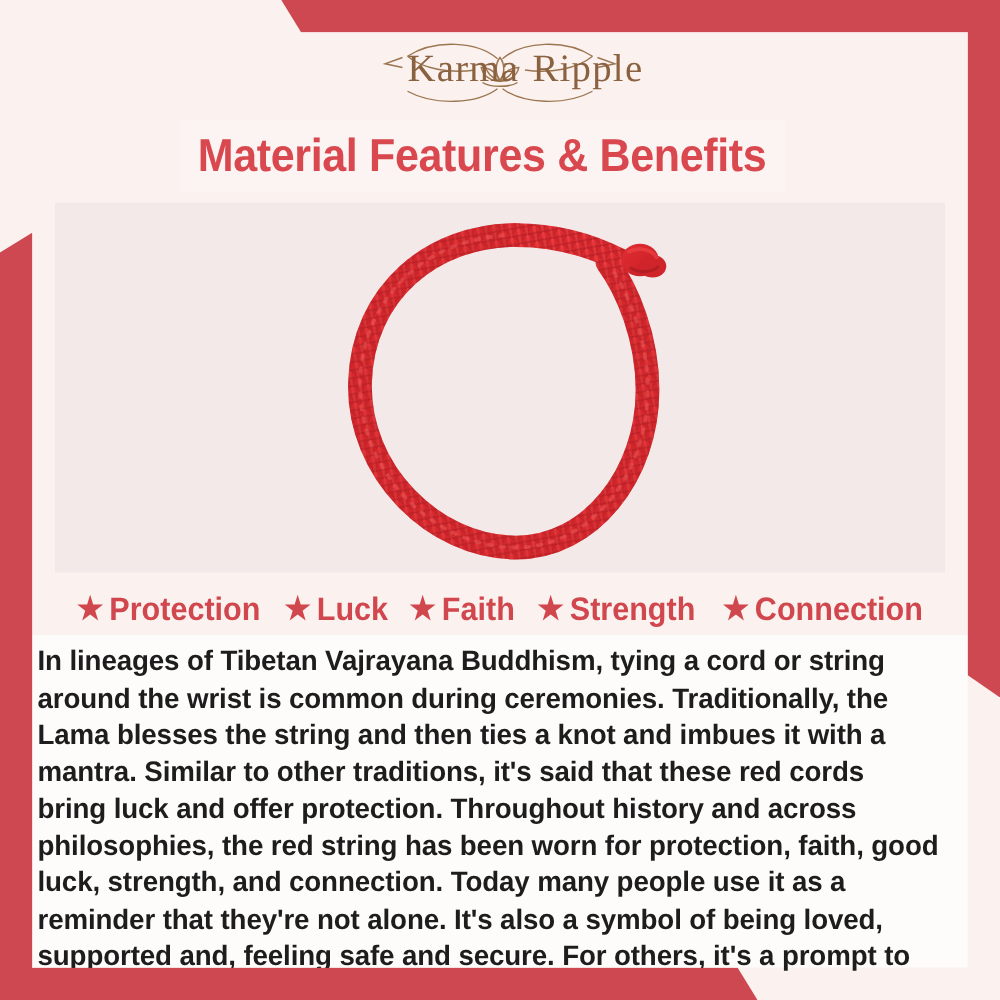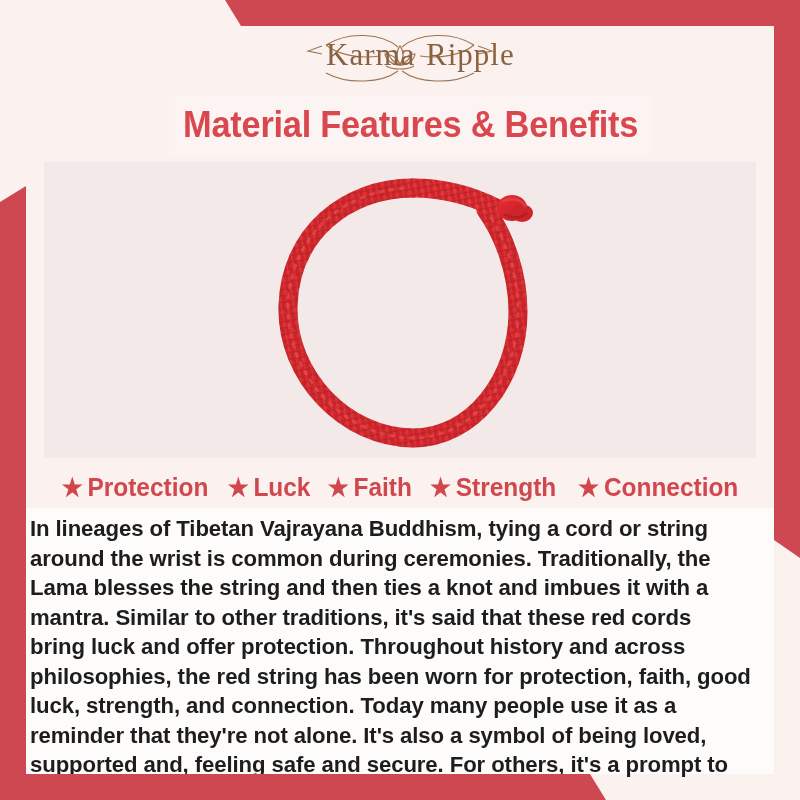--- a/index.html
+++ b/index.html
@@ -48,21 +48,21 @@
     z-index:3;
   }
   .logo-svg { display:block; }
   .logo-text {
     font-family:"Liberation Serif", serif;
     font-size:31px; fill:#8a6240; letter-spacing:1px;
   }
 
   
   .title-band {
-    position:absolute; top:96px; left:169px; width:484px; height:58px;
+    position:absolute; top:96px; left:144px; width:484px; height:58px;
     background:#fcf4f2;
     display:flex; align-items:center; justify-content:center;
     z-index:4;
   }
   .title-text {
     font-family:"Liberation Sans Narrow","Liberation Sans", sans-serif;
     font-weight:bold;
     font-size:37px;
     color:#d9484f;
     letter-spacing:-0.3px;

